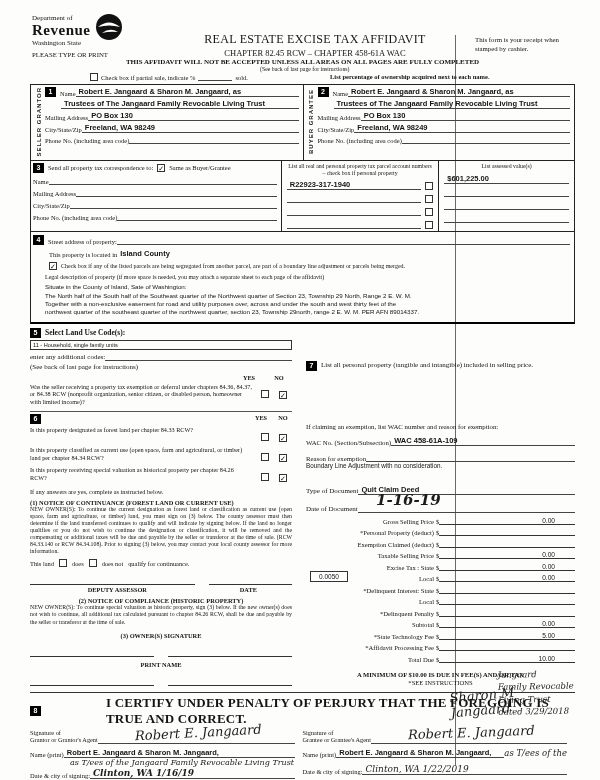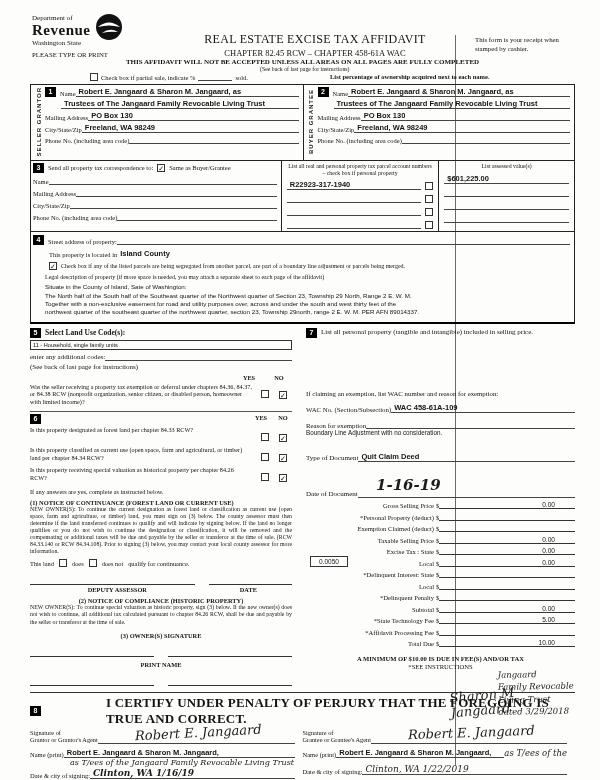--- a/index.html
+++ b/index.html
@@ -63,21 +63,21 @@
   .parcelrow { display:flex; align-items:flex-end; gap:4px; margin-top:4px; }
   .parcelrow .fill { font-size:7.5px; }
   .rowC { padding:3px 4px 4px 2px; }
   .corr { display:flex; gap:4px; align-items:center; font-size:6.5px; }
   .legal { margin-top:4px; }
   .legalbody { font-size:6.2px; line-height:1.3; margin:3px 0 2px 12px;
     font-family:"Liberation Sans", sans-serif; }
   .legallabel { font-size:6px; margin-left:12px; }
 
   
-  .middle { display:flex; margin-top:4px; }
+  .middle { display:flex; margin-top:4px;align-items:flex-end; }
   .colL { width:262px; }
   .colR { flex:1; padding-left:14px; }
   .sechead { display:flex; gap:4px; align-items:flex-start; }
   .landusebox { border:1px solid #333; font-size:5.6px; padding:1px 2px; margin:2px 0 2px 0;
     font-family:"Liberation Sans", sans-serif; }
   .q { display:flex; align-items:flex-start; margin-top:2px; }
   .qtext { flex:1; font-size:6.2px; line-height:1.25; padding-right:4px; }
   .ynhead { display:flex; justify-content:flex-end; gap:12px; font-size:6.3px; font-weight:bold; margin-top:3px; padding-right:4px; }
   .yncol { width:18px; text-align:center; flex:0 0 auto; }
   .noticetitle { font-size:6.4px; font-weight:bold; margin-top:4px; }
@@ -390,21 +390,21 @@
         <div class="frow" style="margin-top:7px">
           <span class="lbl" style="font-size:6.8px">Reason for exemption</span>
           <span class="fill empty"></span>
         </div>
         <div style="font-size:6.3px; font-family:'Liberation Sans',sans-serif">Boundary Line Adjustment with no consideration.</div>
 
         <div class="frow" style="margin-top:16px">
           <span class="lbl" style="font-size:7px">Type of Document</span>
           <span class="fill">Quit Claim Deed</span>
         </div>
-        <div class="frow" style="margin-top:20px; position:relative; height:16px">
+        <div class="frow" style="margin-top:2px; position:relative; height:16px">
           <span class="lbl" style="font-size:7px">Date of Document</span>
           <span class="fill empty"></span>
           <span class="hand" style="position:absolute; left:70px; top:-6px; font-size:15px; font-weight:bold">1-16-19</span>
         </div>
 
         <div class="mrow">
             <span class="mlabel">Gross Selling Price</span>
             <span class="dollar">$</span>
             <span class="mline">0.00</span>
           </div>

